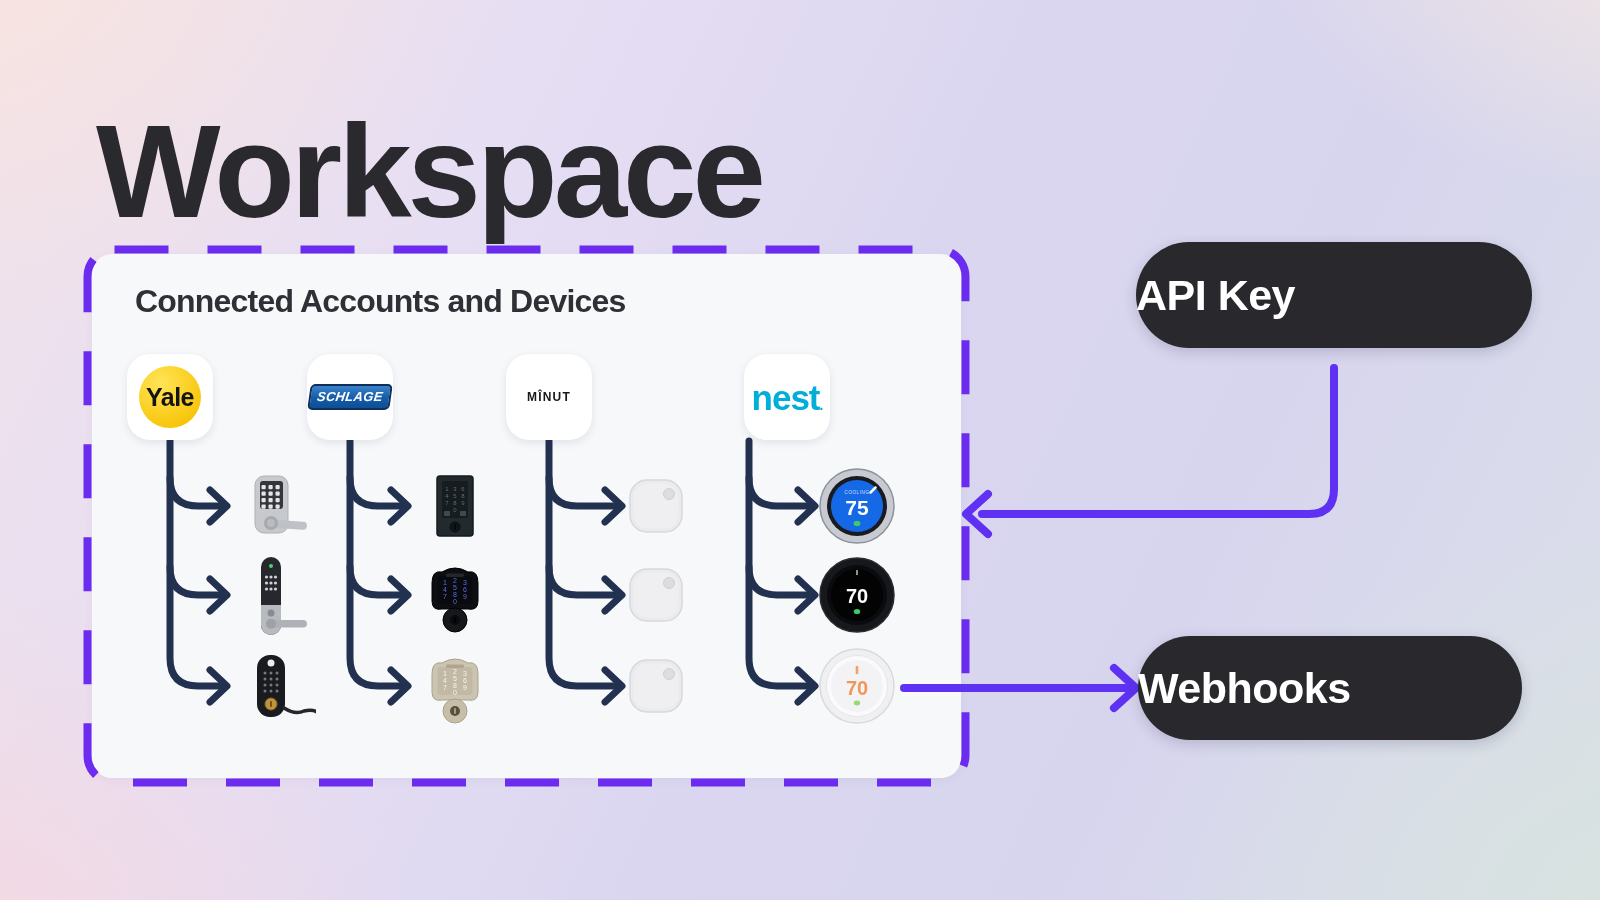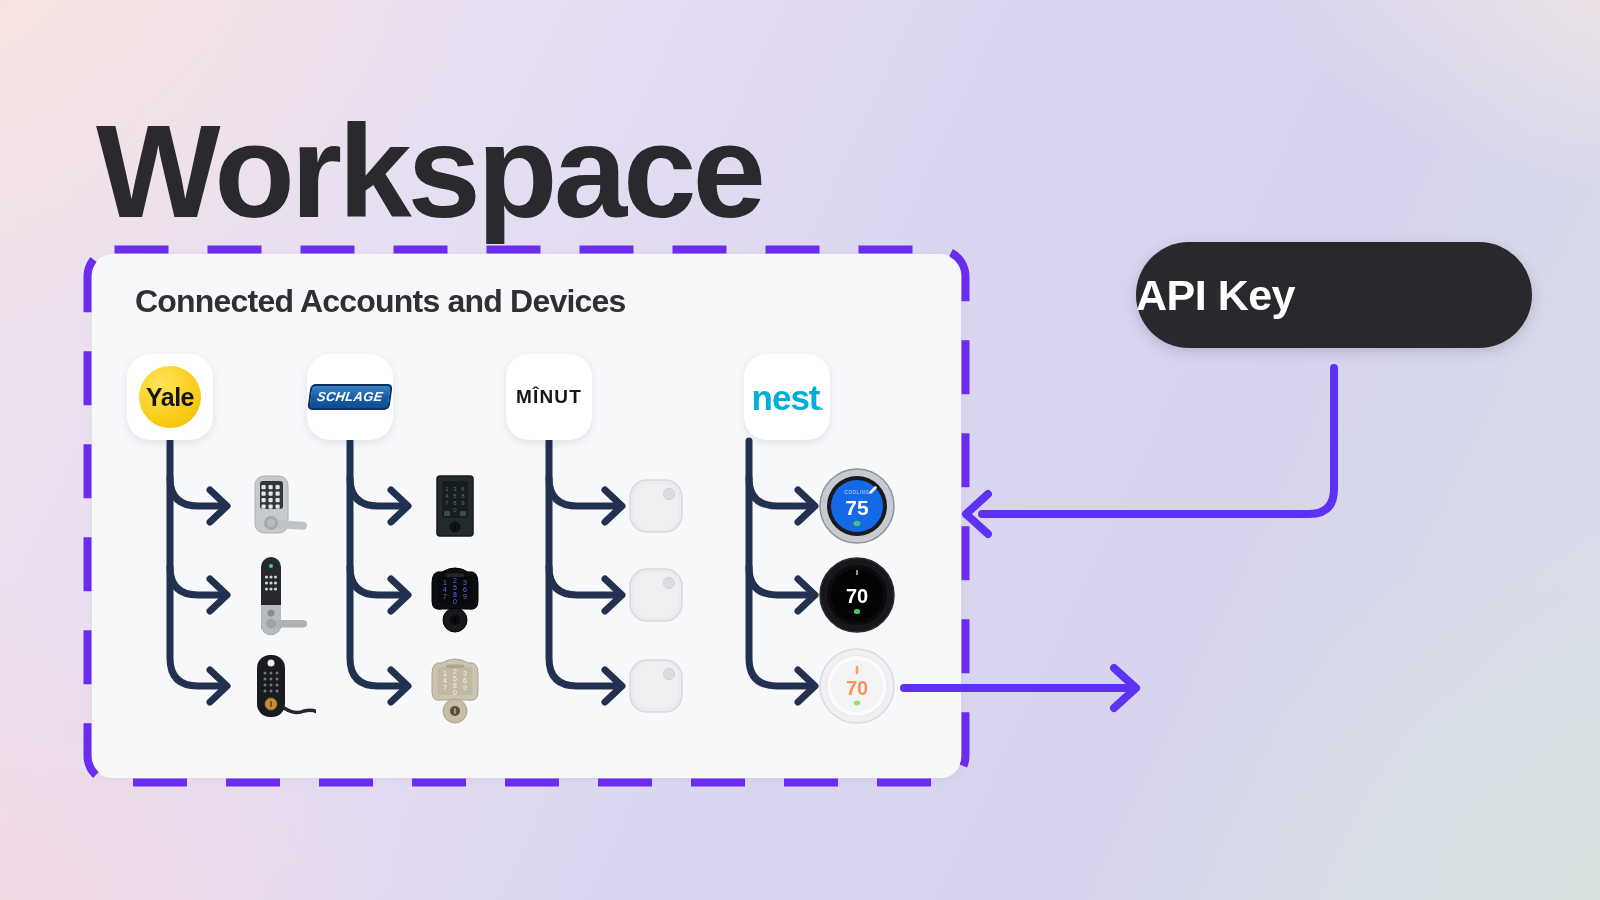--- a/index.html
+++ b/index.html
@@ -20,21 +20,21 @@
   .tile{position:absolute;width:86px;height:86px;background:#FFFFFF;border-radius:23px;
     box-shadow:0 3px 9px rgba(40,40,80,.10);display:flex;align-items:center;justify-content:center;}
   .yale-circle{width:62px;height:62px;border-radius:50%;
     background:radial-gradient(circle at 35% 28%,#FFE458,#F8C70D 72%,#EDB70B);
     display:flex;align-items:center;justify-content:center;}
   .yale-circle span{font-weight:bold;font-size:25px;color:#141414;letter-spacing:-.5px;}
   .schlage-banner{transform:skewX(-8deg);background:linear-gradient(#3A82C8,#135CA8 55%,#0E4E96);
     border:2px solid #0D2F5B;border-radius:5px;padding:3px 6px 4px;}
   .schlage-banner span{display:block;font-style:italic;font-weight:bold;font-size:13px;
     color:#FFFFFF;letter-spacing:.3px;}
-  .minut-logo{font-size:19px;font-weight:bold;color:#17181A;letter-spacing:1.2px;}
+  .minut-logo{font-size:12px;font-weight:bold;color:#17181A;letter-spacing:1.2px;}
   .nest-logo{font-size:35px;font-weight:bold;color:#00AFD8;letter-spacing:-1px;line-height:1;}
   .nest-logo i{font-style:normal;font-size:14px;}
   .device{position:absolute;width:90px;height:90px;}
   .pill{position:absolute;height:106px;border-radius:53px;background:#29292D;
     box-shadow:0 4px 14px rgba(30,30,60,.18);display:flex;align-items:center;justify-content:flex-start;}
   .pill span{color:#FFFFFF;font-size:43px;font-weight:bold;letter-spacing:-.5px;}
   .pill.api{left:1136px;top:242px;width:396px;}
   .pill.web{left:1138px;top:636px;width:384px;height:104px;border-radius:52px;}
   svg text{font-family:"Liberation Sans",sans-serif;}
 </style>
@@ -254,13 +254,16 @@
         <circle r="26" fill="#F3F3F6"></circle>
         <line x1="0" y1="-19" x2="0" y2="-13" stroke="#F2A269" stroke-width="2.6" stroke-linecap="round"></line>
         <text y="9" font-size="20" fill="#F0975B" font-weight="bold" text-anchor="middle">70</text>
         <ellipse cx="0" cy="17" rx="3.2" ry="2.4" fill="#9AD96E"></ellipse>
       </svg>
     </div>
 
   <div class="pill api">
     <span>API Key</span>
   </div>
+  <div class="pill web">
+    <span>Webhooks</span>
+  </div>
 </div>
 
 </body></html>

